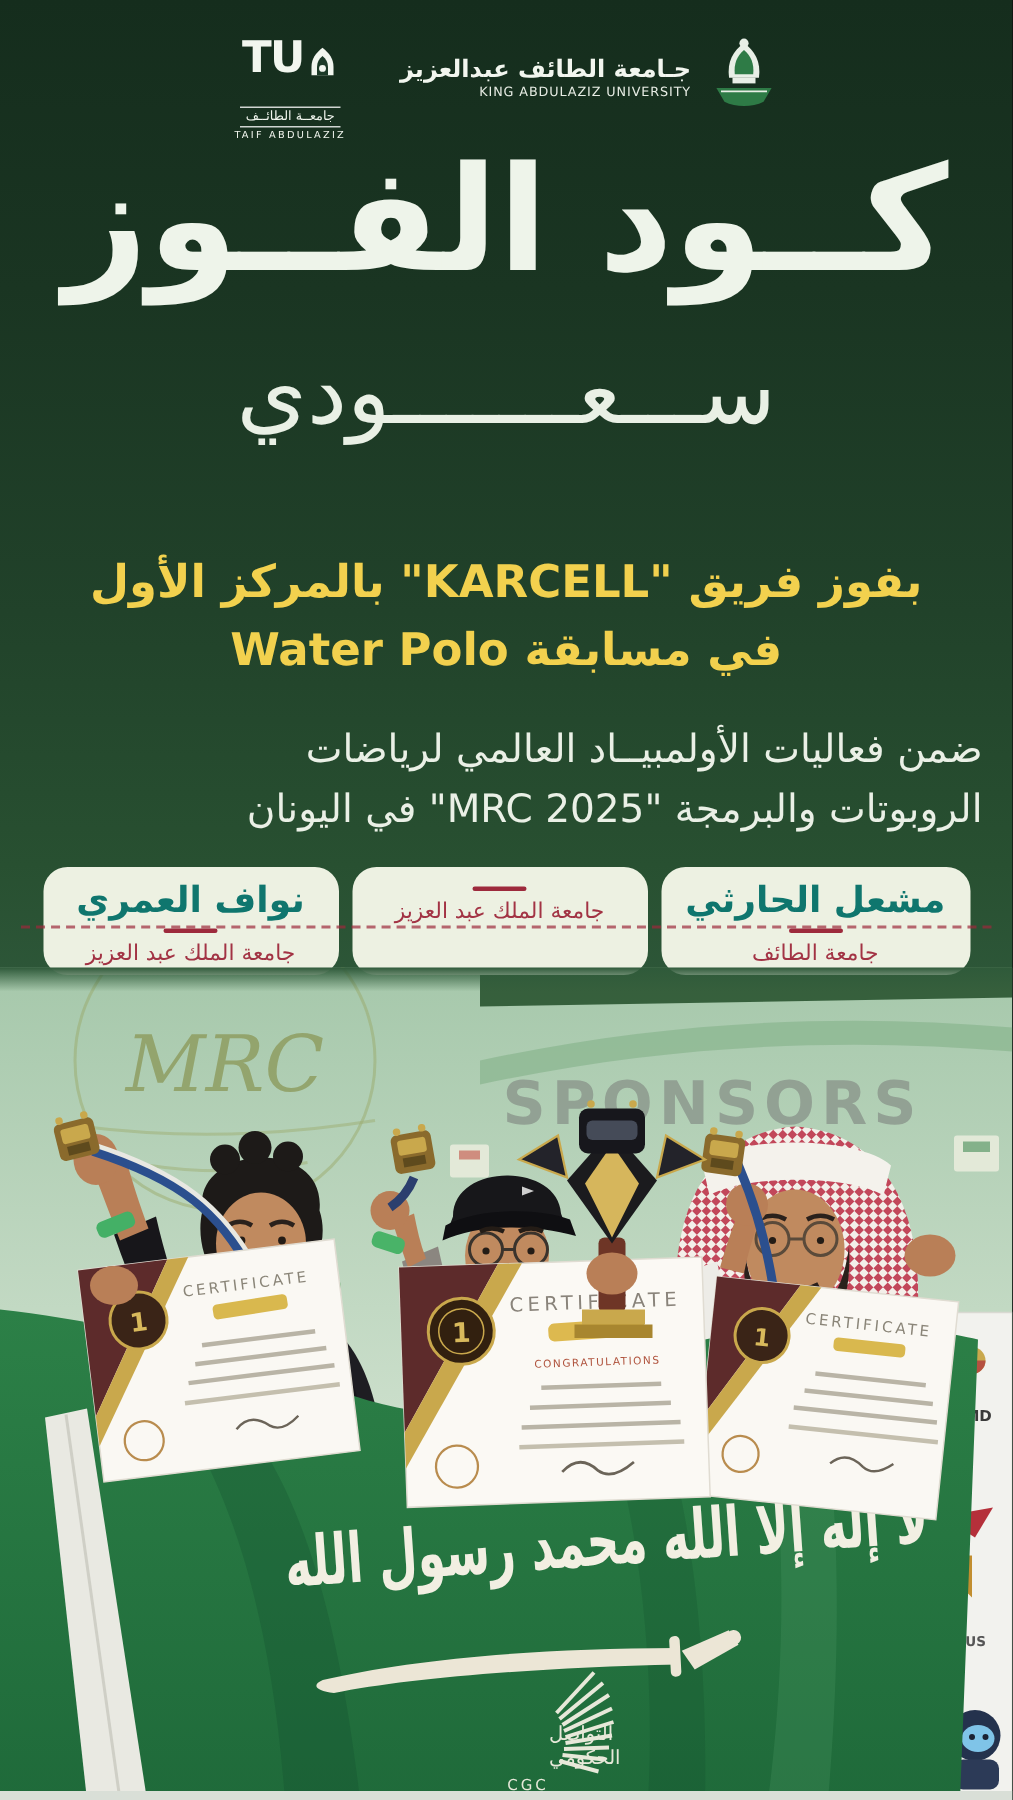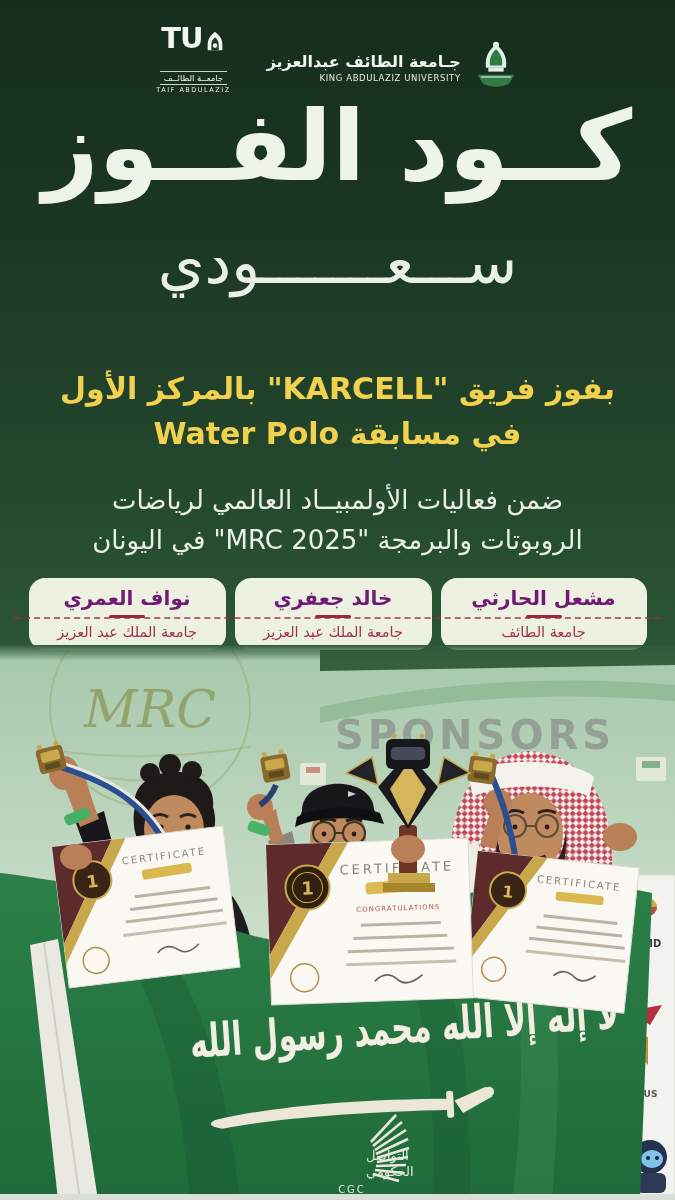--- a/index.html
+++ b/index.html
@@ -2,45 +2,45 @@
 <html lang="ar"><head>
 <meta charset="utf-8">
 <style>
   html,body{margin:0;padding:0;background:#111;}
   #canvas{
     position:relative;width:675px;height:1200px;overflow:hidden;
     font-family:"DejaVu Sans",sans-serif;
     background:linear-gradient(180deg,#152d1d 0%,#1a3522 16%,#21422a 34%,#285031 48%,#2e583a 56%,#30593b 62%);
   }
   
-  .logos{position:absolute;top:24px;left:0;right:0;display:flex;justify-content:center;align-items:flex-end;gap:36px;color:#f2f6ef;}
+  .logos{position:absolute;top:24px;left:0;right:0;display:flex;justify-content:center;align-items:flex-start;gap:36px;color:#f2f6ef;}
   .tu{display:flex;flex-direction:column;align-items:center;}
   .tu-row{display:flex;align-items:flex-end;gap:1px;}
   .tu-abbr{font-size:29px;font-weight:bold;letter-spacing:-1px;line-height:1;}
   .tu-ar{font-size:8.5px;margin-top:18px;border-top:1px solid rgba(255,255,255,.8);border-bottom:1px solid rgba(255,255,255,.8);padding:1px 4px;direction:rtl;}
   .tu-en{font-size:6.5px;letter-spacing:1.5px;margin-top:1px;}
   .kau{display:flex;align-items:center;gap:12px;}
   .kau-text{text-align:right;}
   .kau-ar{font-size:16px;font-weight:bold;direction:rtl;}
   .kau-en{font-size:8.5px;letter-spacing:.6px;margin-top:2px;color:#e7ece4;}
   
   .title1{position:absolute;top:86px;left:0;right:0;text-align:center;direction:rtl;
     font-size:97px;font-weight:bold;color:#eef4ea;line-height:1.25;}
   .title2{position:absolute;top:226px;left:0;right:0;text-align:center;direction:rtl;
     font-size:60px;font-weight:normal;color:#e9f0e5;line-height:1.2;}
   .announce{position:absolute;top:366px;left:20px;right:20px;text-align:center;direction:rtl;
     font-size:30px;font-weight:bold;color:#f2d14e;line-height:1.5;}
-  .event{position:absolute;top:480px;left:20px;right:20px;text-align:center;direction:rtl;
+  .event{position:absolute;top:480px;left:20px;right:20px;text-align:right;direction:rtl;
     font-size:26px;color:#eaf0e6;line-height:1.55;}
   
   .members{position:absolute;top:578px;left:12px;right:12px;height:74px;direction:rtl;
     display:flex;justify-content:center;gap:9px;}
   .card{position:relative;width:197px;height:72px;background:#edf1e2;border-radius:16px;padding-top:8px;text-align:center;box-sizing:border-box;z-index:1;}
   .card:nth-child(2){width:206px;}
-  .card .name{position:relative;z-index:5;color:#701a75;font-size:20px;font-weight:bold;direction:rtl;}
+  .card .name{position:relative;z-index:5;color:#0f766e;font-size:24px;font-weight:bold;direction:rtl;}
   .card .uline{position:relative;z-index:5;width:36px;height:3px;background:#9d2a3c;border-radius:2px;margin:5px auto 6px;}
   .card .uni{position:relative;z-index:5;color:#a23344;font-size:14.5px;direction:rtl;}
   .dash-line{position:absolute;top:39px;left:2px;right:2px;border-top:2px dashed rgba(157,42,60,.7);z-index:4;}
   
   .photo{position:absolute;top:645px;left:0;width:675px;height:555px;}
   .photo::before{content:"";position:absolute;top:0;left:0;right:0;height:16px;z-index:9;
     background:linear-gradient(180deg,#2f5a3a,rgba(47,90,58,0));}
   .bottom-strip{position:absolute;bottom:0;left:0;right:0;height:6px;background:#d9dfd7;z-index:11;}
 </style>
 </head>
@@ -91,21 +91,20 @@
   </div>
 
   <div class="members">
     <div class="dash-line"></div>
     <div class="card">
       <div class="name">مشعل الحارثي</div>
       <div class="uline"></div>
       <div class="uni">جامعة الطائف</div>
     </div>
     <div class="card">
-      <div class="name">خالد جعفري</div>
       <div class="uline"></div>
       <div class="uni">جامعة الملك عبد العزيز</div>
     </div>
     <div class="card">
       <div class="name">نواف العمري</div>
       <div class="uline"></div>
       <div class="uni">جامعة الملك عبد العزيز</div>
     </div>
   </div>
 

